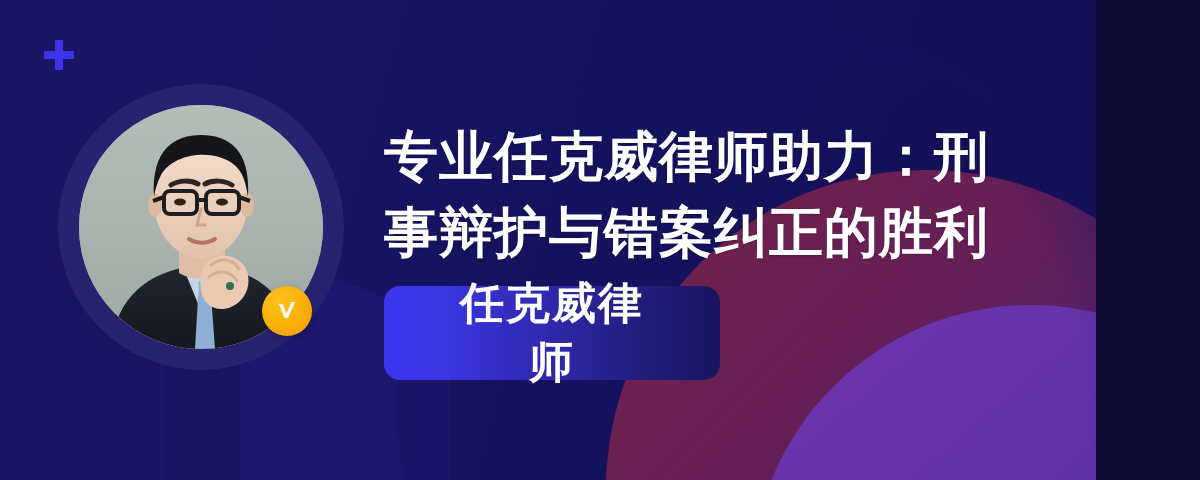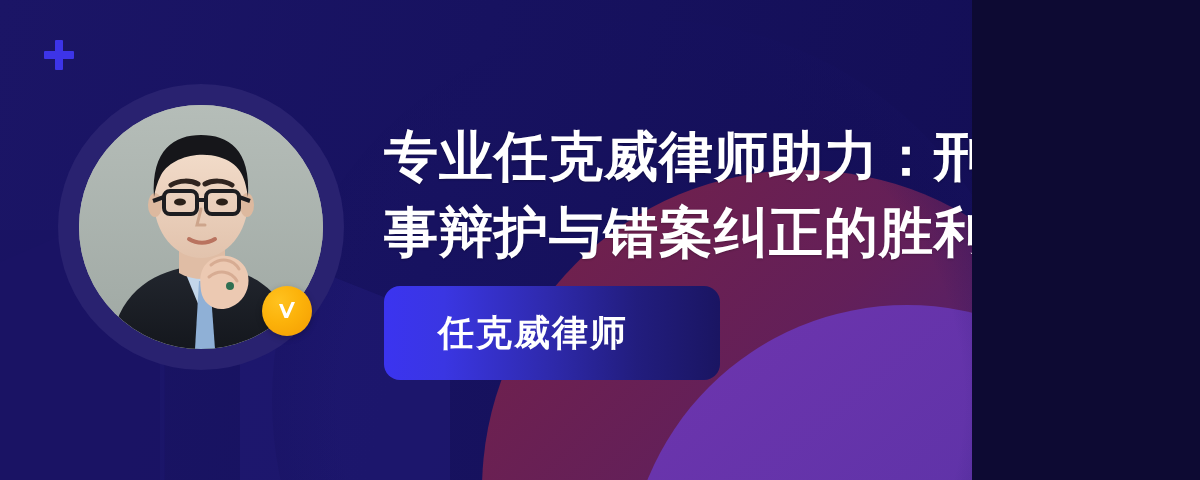--- a/index.html
+++ b/index.html
@@ -6,21 +6,21 @@
     margin: 0;
     padding: 0;
     background: #0d0a33;
   }
   body {
     font-family: "Liberation Sans", "DejaVu Sans", sans-serif;
   }
 
   #banner {
     position: relative;
-    width: 972px;
+    width: 1096px;
     height: 480px;
     overflow: hidden;
     background: #c2410c;
     user-select: none;
   }
 
   
   .bg-base {
     position: absolute;
     inset: 0;
@@ -165,21 +165,21 @@
     align-items: center;
     width: 336px;
     height: 94px;
     box-sizing: border-box;
     padding: 0 54px;
     border: none;
     border-radius: 16px;
     background: linear-gradient(90deg, #3b34f0 0%, #3a36e2 18%, #2f2aae 48%, #221d7e 75%, #1a1562 100%);
     color: #ffffff;
     font-family: inherit;
-    font-size: 36px;
+    font-size: 44px;
     font-weight: 700;
     letter-spacing: 2px;
     cursor: pointer;
   }
 </style>
 </head>
 <body>
 
 <div id="banner">
 

